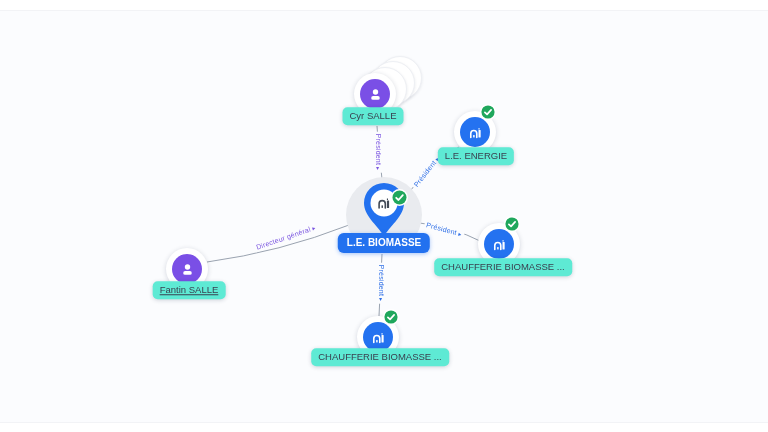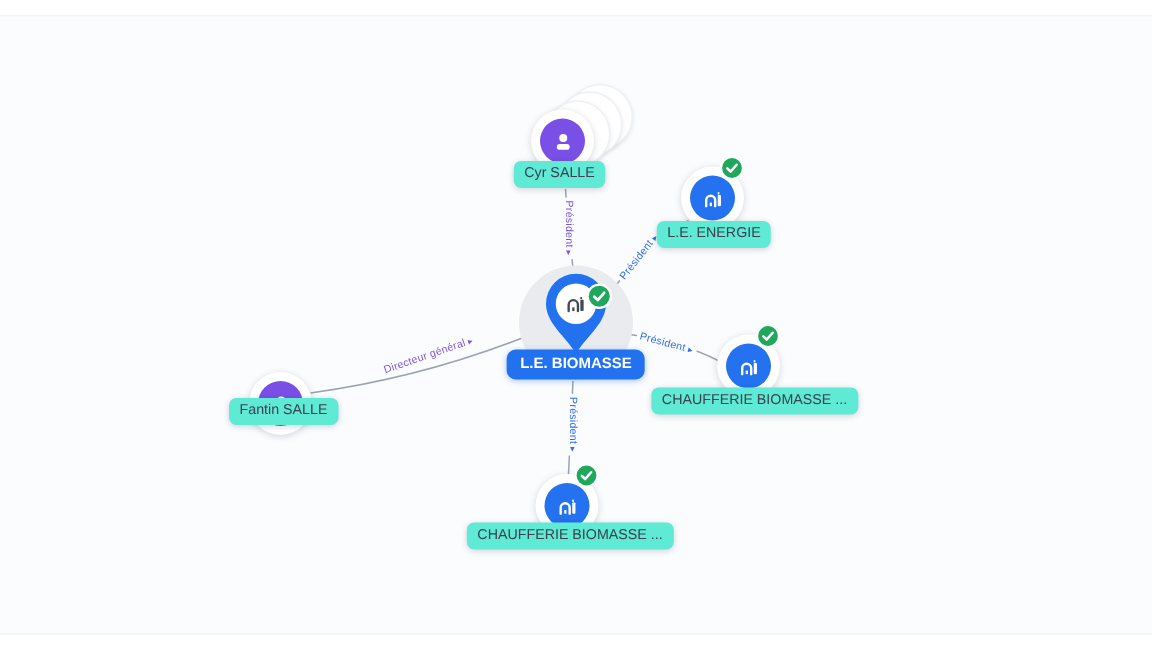--- a/index.html
+++ b/index.html
@@ -178,14 +178,14 @@
   <div class="node" style="left:187px;top:269px;">
     <div class="outer">
       <div class="inner purple">
         <svg width="15" height="15" viewBox="0 0 14 14">
           <circle cx="7" cy="4.7" r="2.5" fill="#ffffff"></circle>
           <rect x="3" y="8.4" width="8" height="3.6" rx="1.8" fill="#ffffff"></rect>
         </svg>
       </div>
     </div>
   </div>
-  <div class="nlabel" style="left:189px;top:274px;">Fantin SALLE</div>
+  <div class="nlabel" style="left:189px;top:290px;text-decoration:underline;">Fantin SALLE</div>
 </div>
 
 </body></html>

